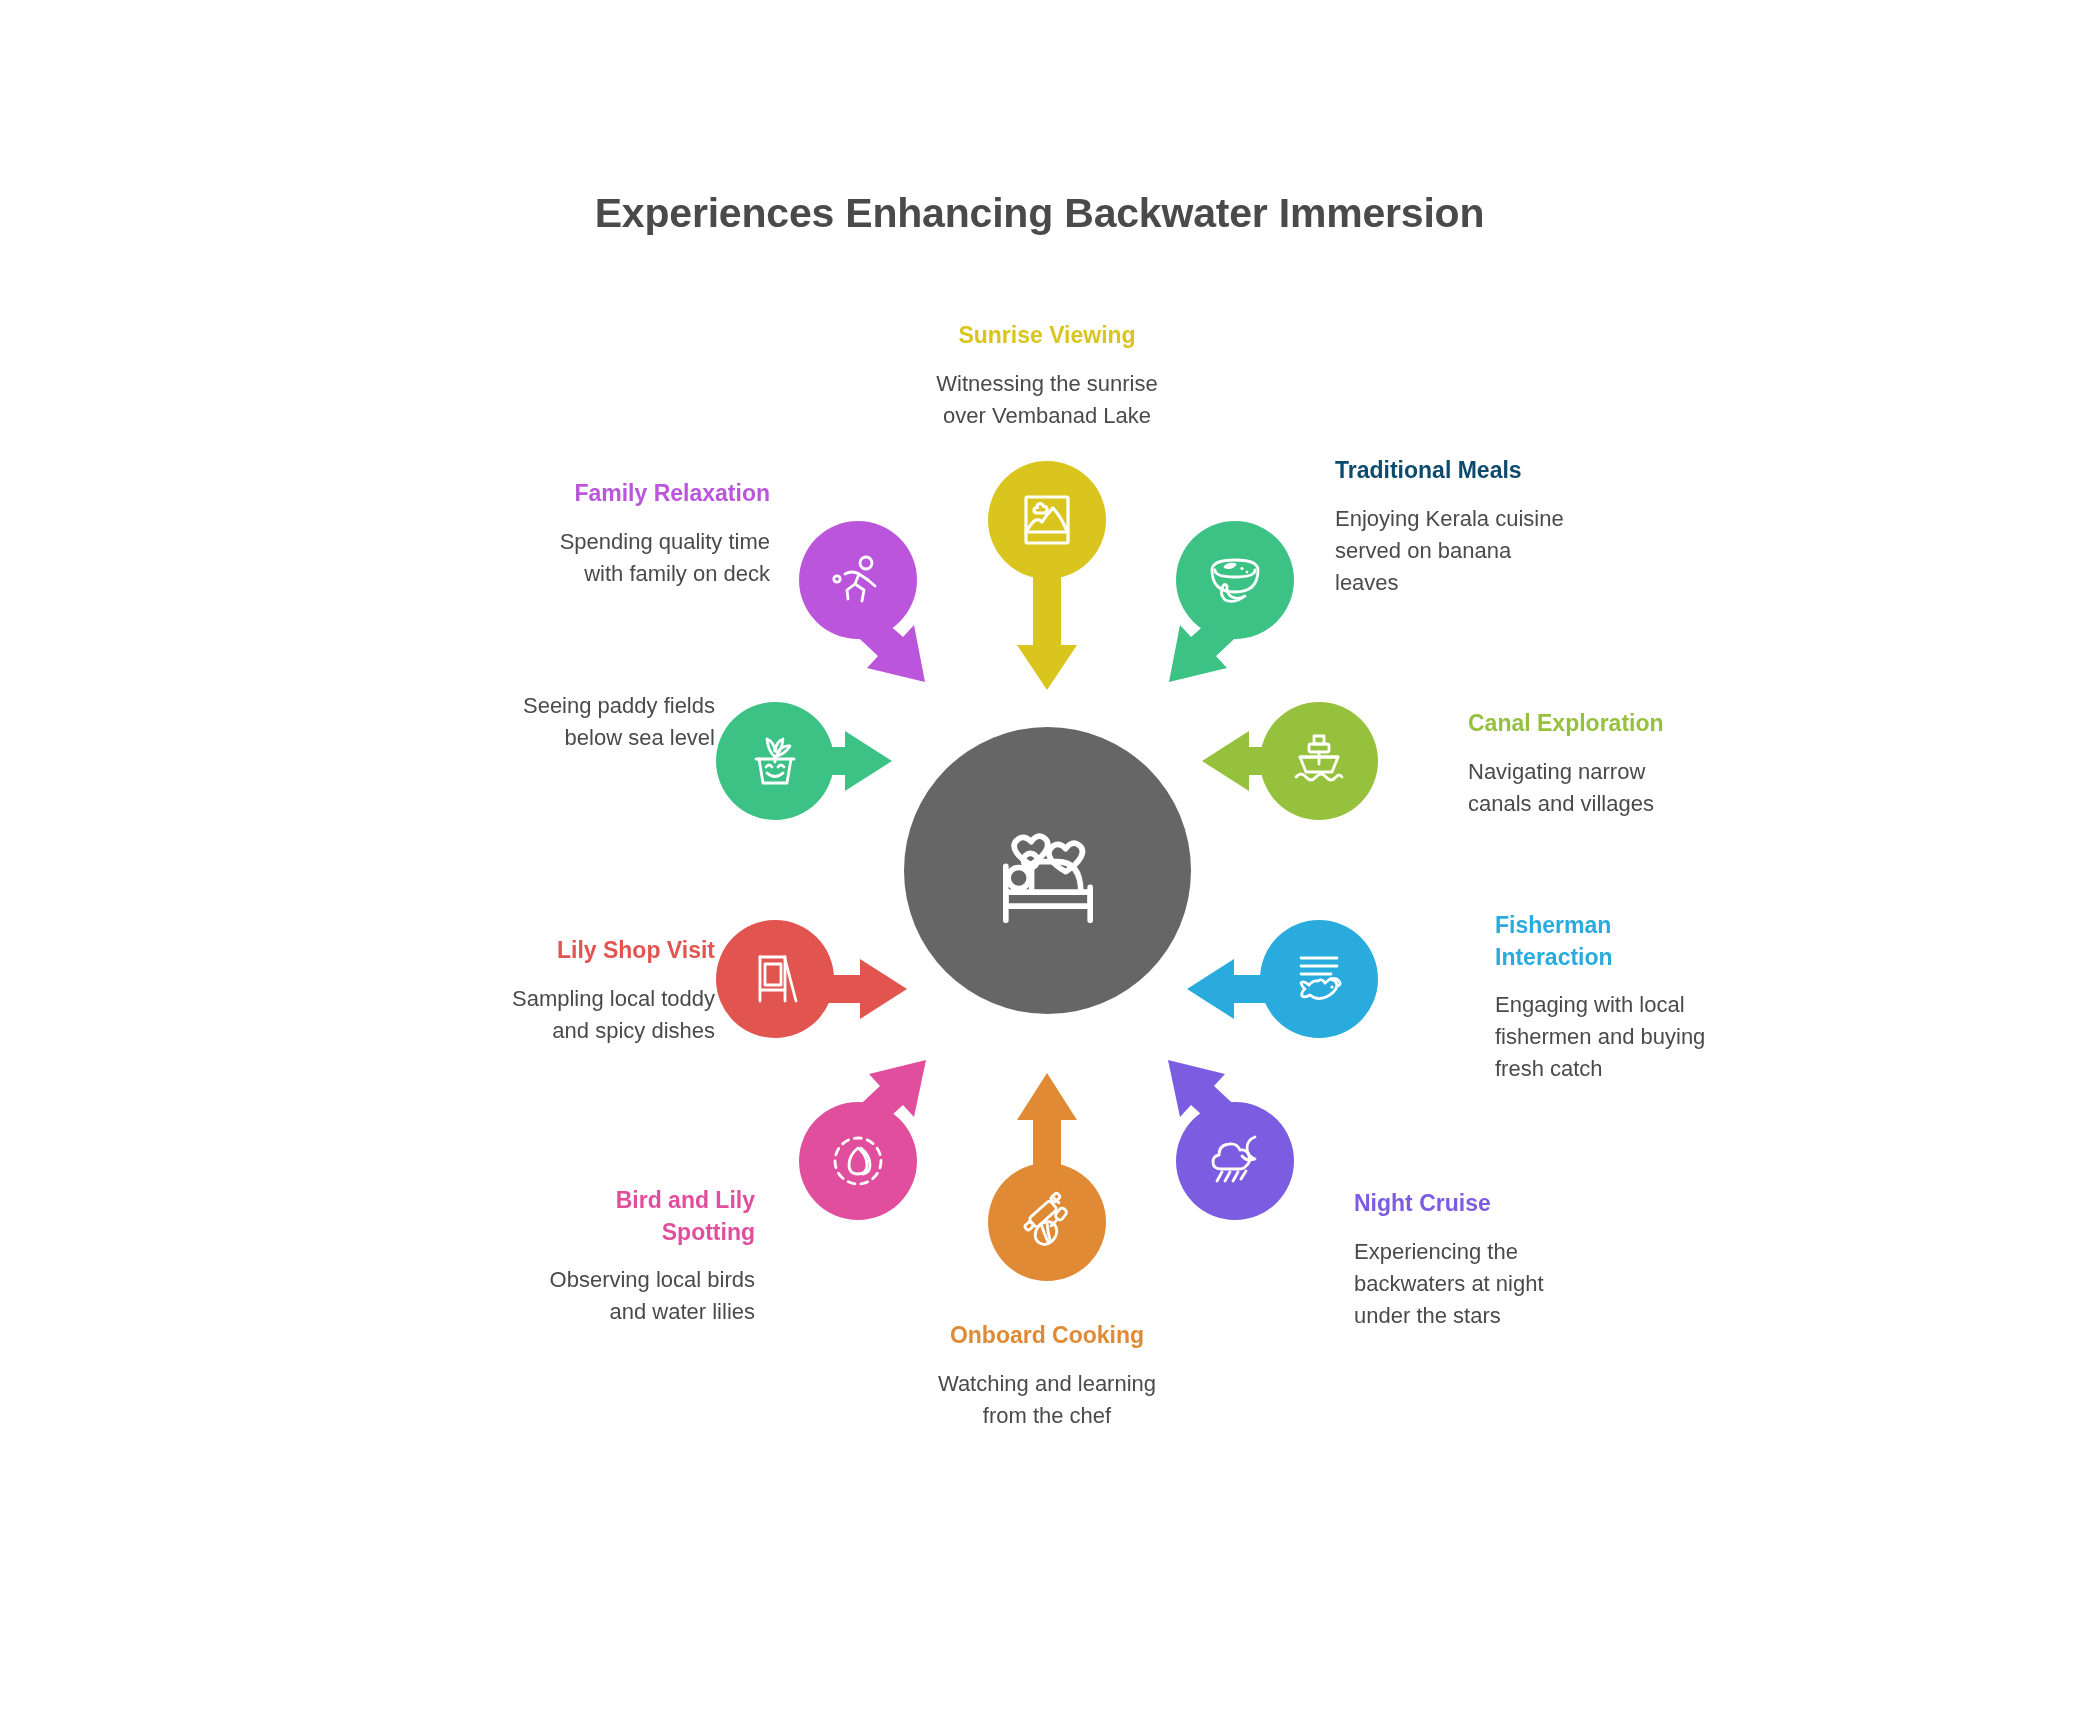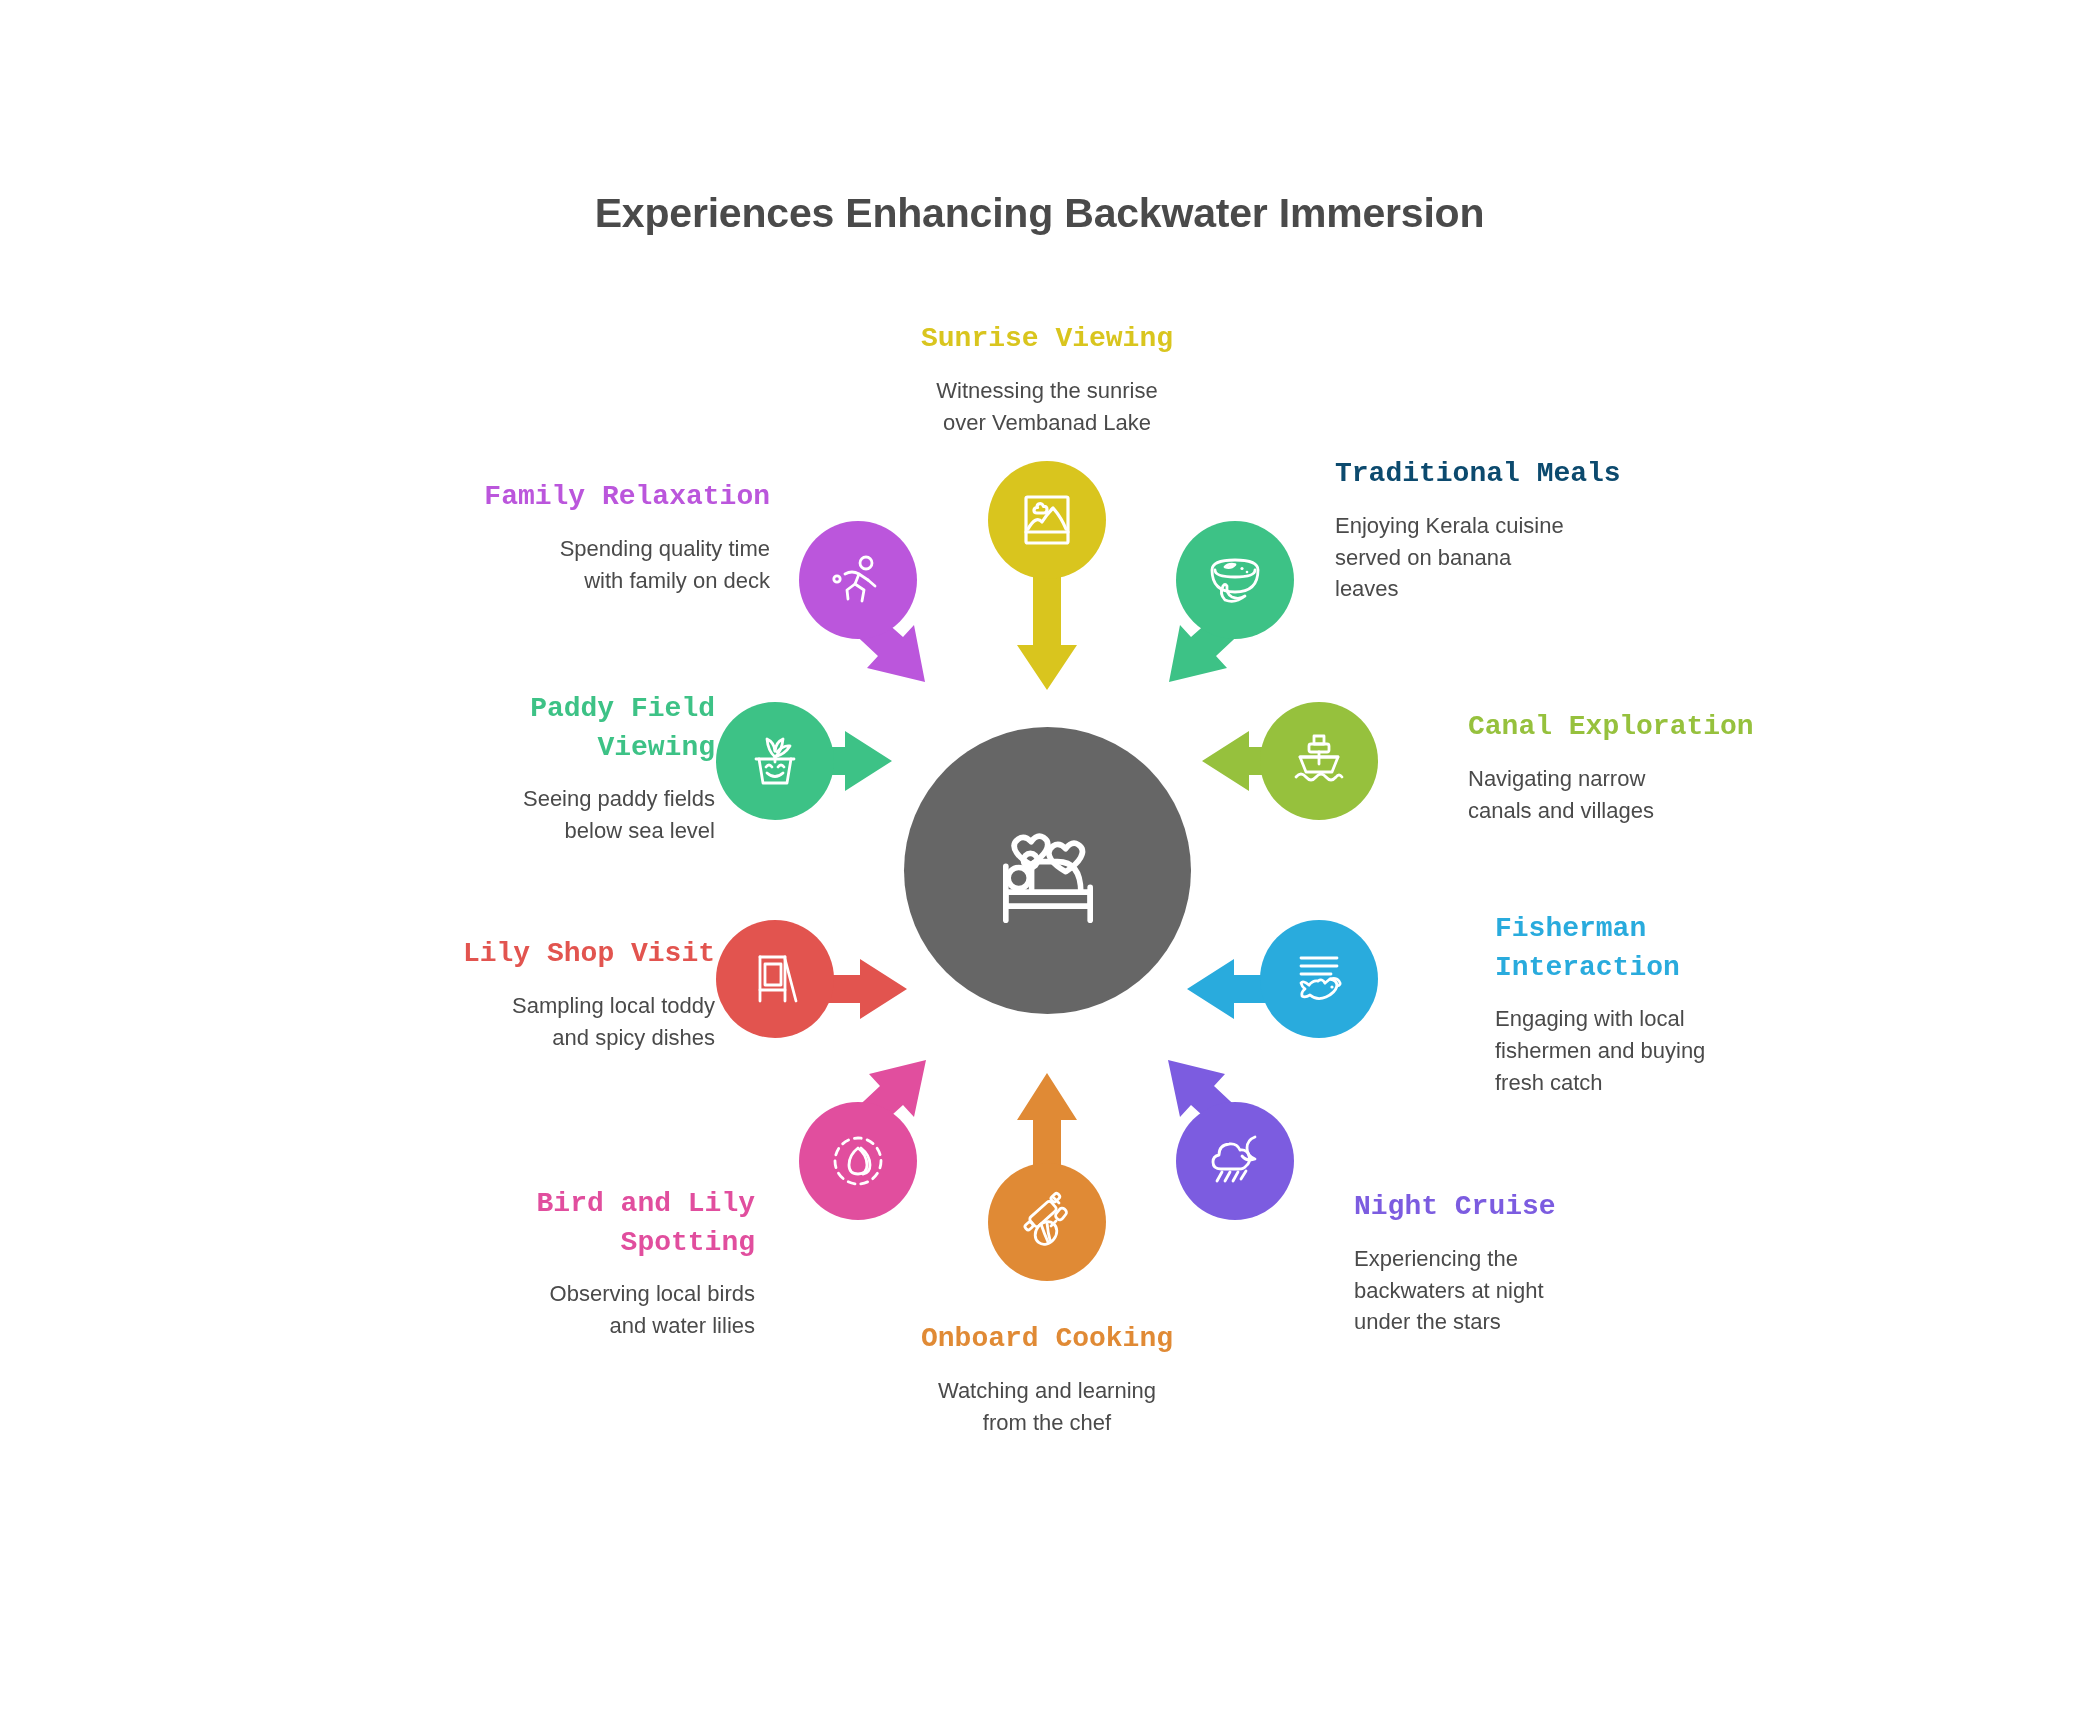--- a/index.html
+++ b/index.html
@@ -39,26 +39,25 @@
     border-radius:50%;
     background:#666666;
     display:flex; align-items:center; justify-content:center;
     z-index:6;
   }
   #center-circle svg { width:150px; height:150px; display:block; }
 
   
   .node-label { position:absolute; z-index:7; }
   .node-title {
-    font-size:28px;
+    font-size:23px;
     font-weight:bold;
     line-height:1.38;
     margin-bottom:16px;
     white-space:pre-line;
-    font-family:Liberation Mono, monospace;
   }
   .node-desc {
     font-size:22px;
     color:#4a4a4a;
     line-height:1.45;
     white-space:pre-line;
   }
   .align-right { text-align:right; }
   .align-left  { text-align:left; }
   .align-center{ text-align:center; }
@@ -308,22 +307,20 @@
 and water lilies</div>
   </div>
 
   <div class="node-label align-right" style="left:390px; top:935px; width:325px;">
     <div class="node-title" style="color:#E2544F;">Lily Shop Visit</div>
     <div class="node-desc">Sampling local toddy
 and spicy dishes</div>
   </div>
 
   <div class="node-label align-right" style="left:390px; top:690px; width:325px;">
-    <div class="node-title" style="color:#3DC286;">Paddy Field
-Viewing</div>
     <div class="node-desc">Seeing paddy fields
 below sea level</div>
   </div>
 
   <div class="node-label align-right" style="left:430px; top:478px; width:340px;">
     <div class="node-title" style="color:#BB56DC;">Family Relaxation</div>
     <div class="node-desc">Spending quality time
 with family on deck</div>
   </div>
 

